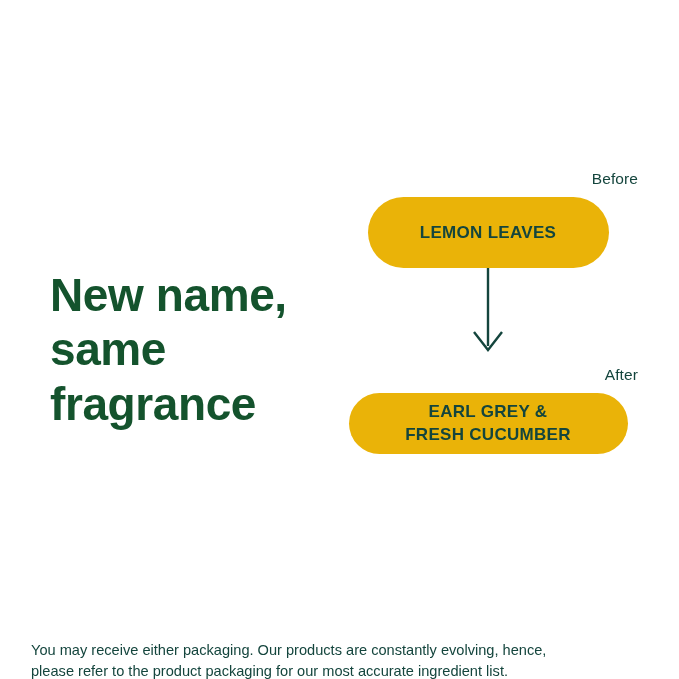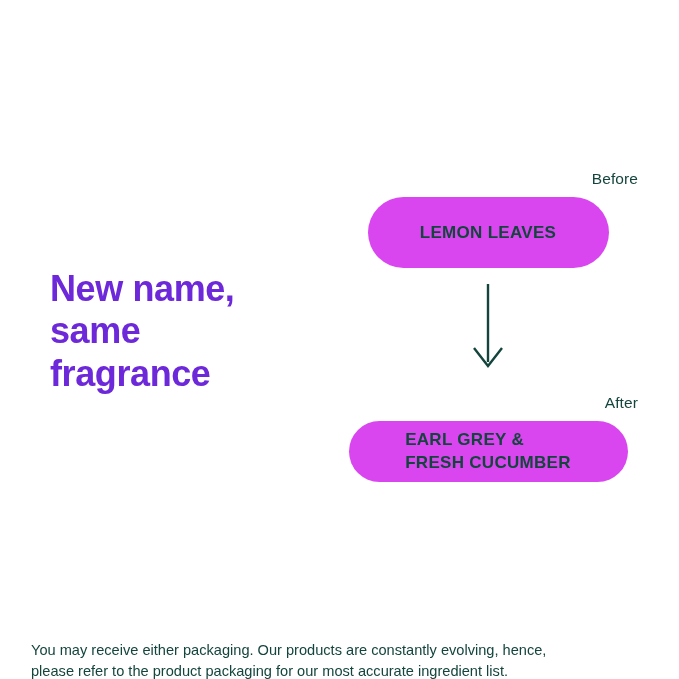--- a/index.html
+++ b/index.html
@@ -20,49 +20,50 @@
     height: 679px;
     background: #ffffff;
   }
 
   
   .headline {
     position: absolute;
     left: 50px;
     top: 268px;
     width: 260px;
-    font-size: 36px;
+    font-size: 46px;
     line-height: 1.18;
     font-weight: bold;
-    color: #6d28d9;
+    color: #14532d;
     letter-spacing: -0.4px;
     white-space: pre-line;
   }
 
   
   .diagram {
     position: absolute;
     left: 338px;
     top: 170px;
     width: 300px;
     height: 320px;
   }
   .step-label {
     text-align: right;
     font-size: 15.5px;
     color: #14453d;
     letter-spacing: 0.1px;
   }
   .pill {
-    margin: 9px auto 16px auto;
-    background: #d946ef;
+    margin: 9px auto 0 auto;
+    background: #eab308;
     border-radius: 40px;
     display: flex;
     align-items: center;
     justify-content: center;
+    text-align: center;
     font-weight: bold;
     color: #14453d;
     letter-spacing: 0.3px;
   }
   .pill-before {
     width: 241px;
     height: 71px;
     font-size: 17px;
   }
   .pill-after {
@@ -73,21 +74,21 @@
     white-space: pre-line;
   }
   .arrow-wrap {
     width: 100%;
     height: 92px;
     display: flex;
     align-items: center;
     justify-content: center;
   }
   .label-after {
-    margin-top: 18px;
+    margin-top: 6px;
   }
 
   
   .footnote {
     position: absolute;
     left: 31px;
     top: 640px;
     width: 612px;
     font-size: 14.6px;
     line-height: 1.46;

